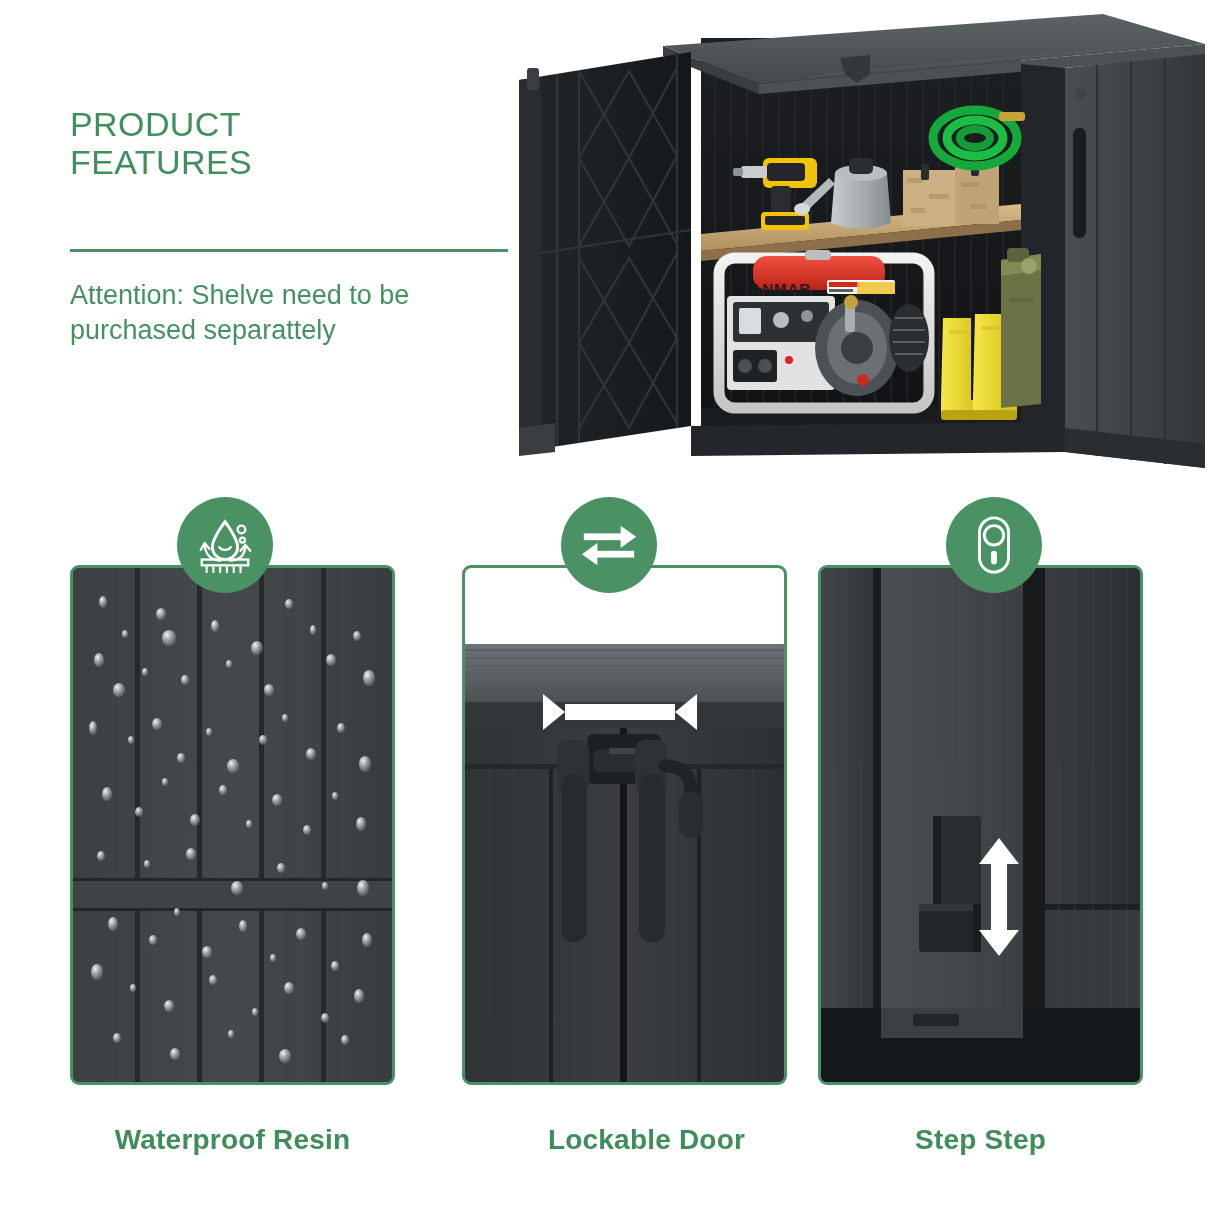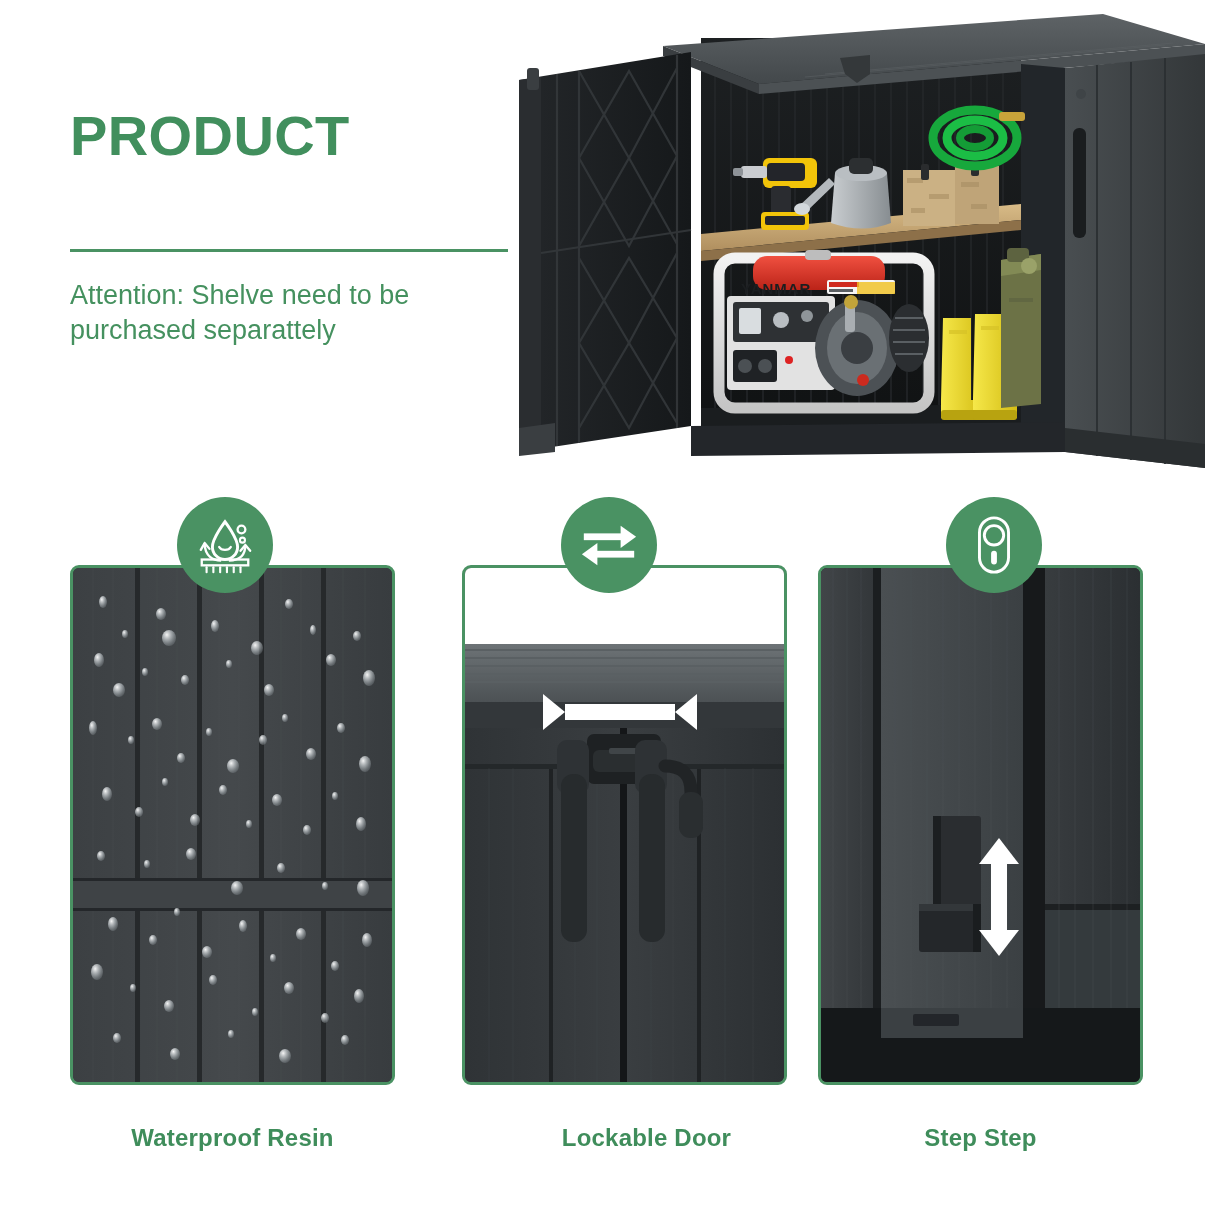--- a/index.html
+++ b/index.html
@@ -10,22 +10,22 @@
     position:relative;
     overflow:hidden;
   }
 
   
   #headline {
     position:absolute; left:70px; top:105px; width:460px;
   }
   #headline .title {
     color:#418f5d;
-    font-size:56px;
-    font-weight:bold;
+    font-size:34px;
+    font-weight:normal;
     line-height:1.12;
     letter-spacing:0.4px;
   }
   #divider {
     position:absolute; left:70px; top:249px;
     width:438px; height:3px; background:#4a9263;
   }
   #attention {
     position:absolute; left:70px; top:278px; width:400px;
     color:#45915f;
@@ -69,33 +69,34 @@
   #badge-3 { left:946px; top:497px; }
   .badge svg { width:62px; height:62px; display:block; }
 
   
   .caption {
     position:absolute;
     top:1124px;
     width:325px;
     text-align:center;
     color:#3f8d5b;
-    font-size:24px;
+    font-size:28px;
     font-weight:bold;
     letter-spacing:0.2px;
   }
   #caption-1 { left:70px; }
   #caption-2 { left:484px; }
   #caption-3 { left:818px; }
 </style>
 </head>
 <body>
 
 <div id="headline">
   <div class="title">PRODUCT</div>
+  <div class="title">FEATURES</div>
 </div>
 
 <div id="divider"></div>
 
 <div id="attention">
   <span class="strong">Attention:</span><span> Shelve need to be purchased separattely</span>
 </div>
 
 <div id="hero">
 <svg viewBox="0 0 709 500" xmlns="http://www.w3.org/2000/svg">

